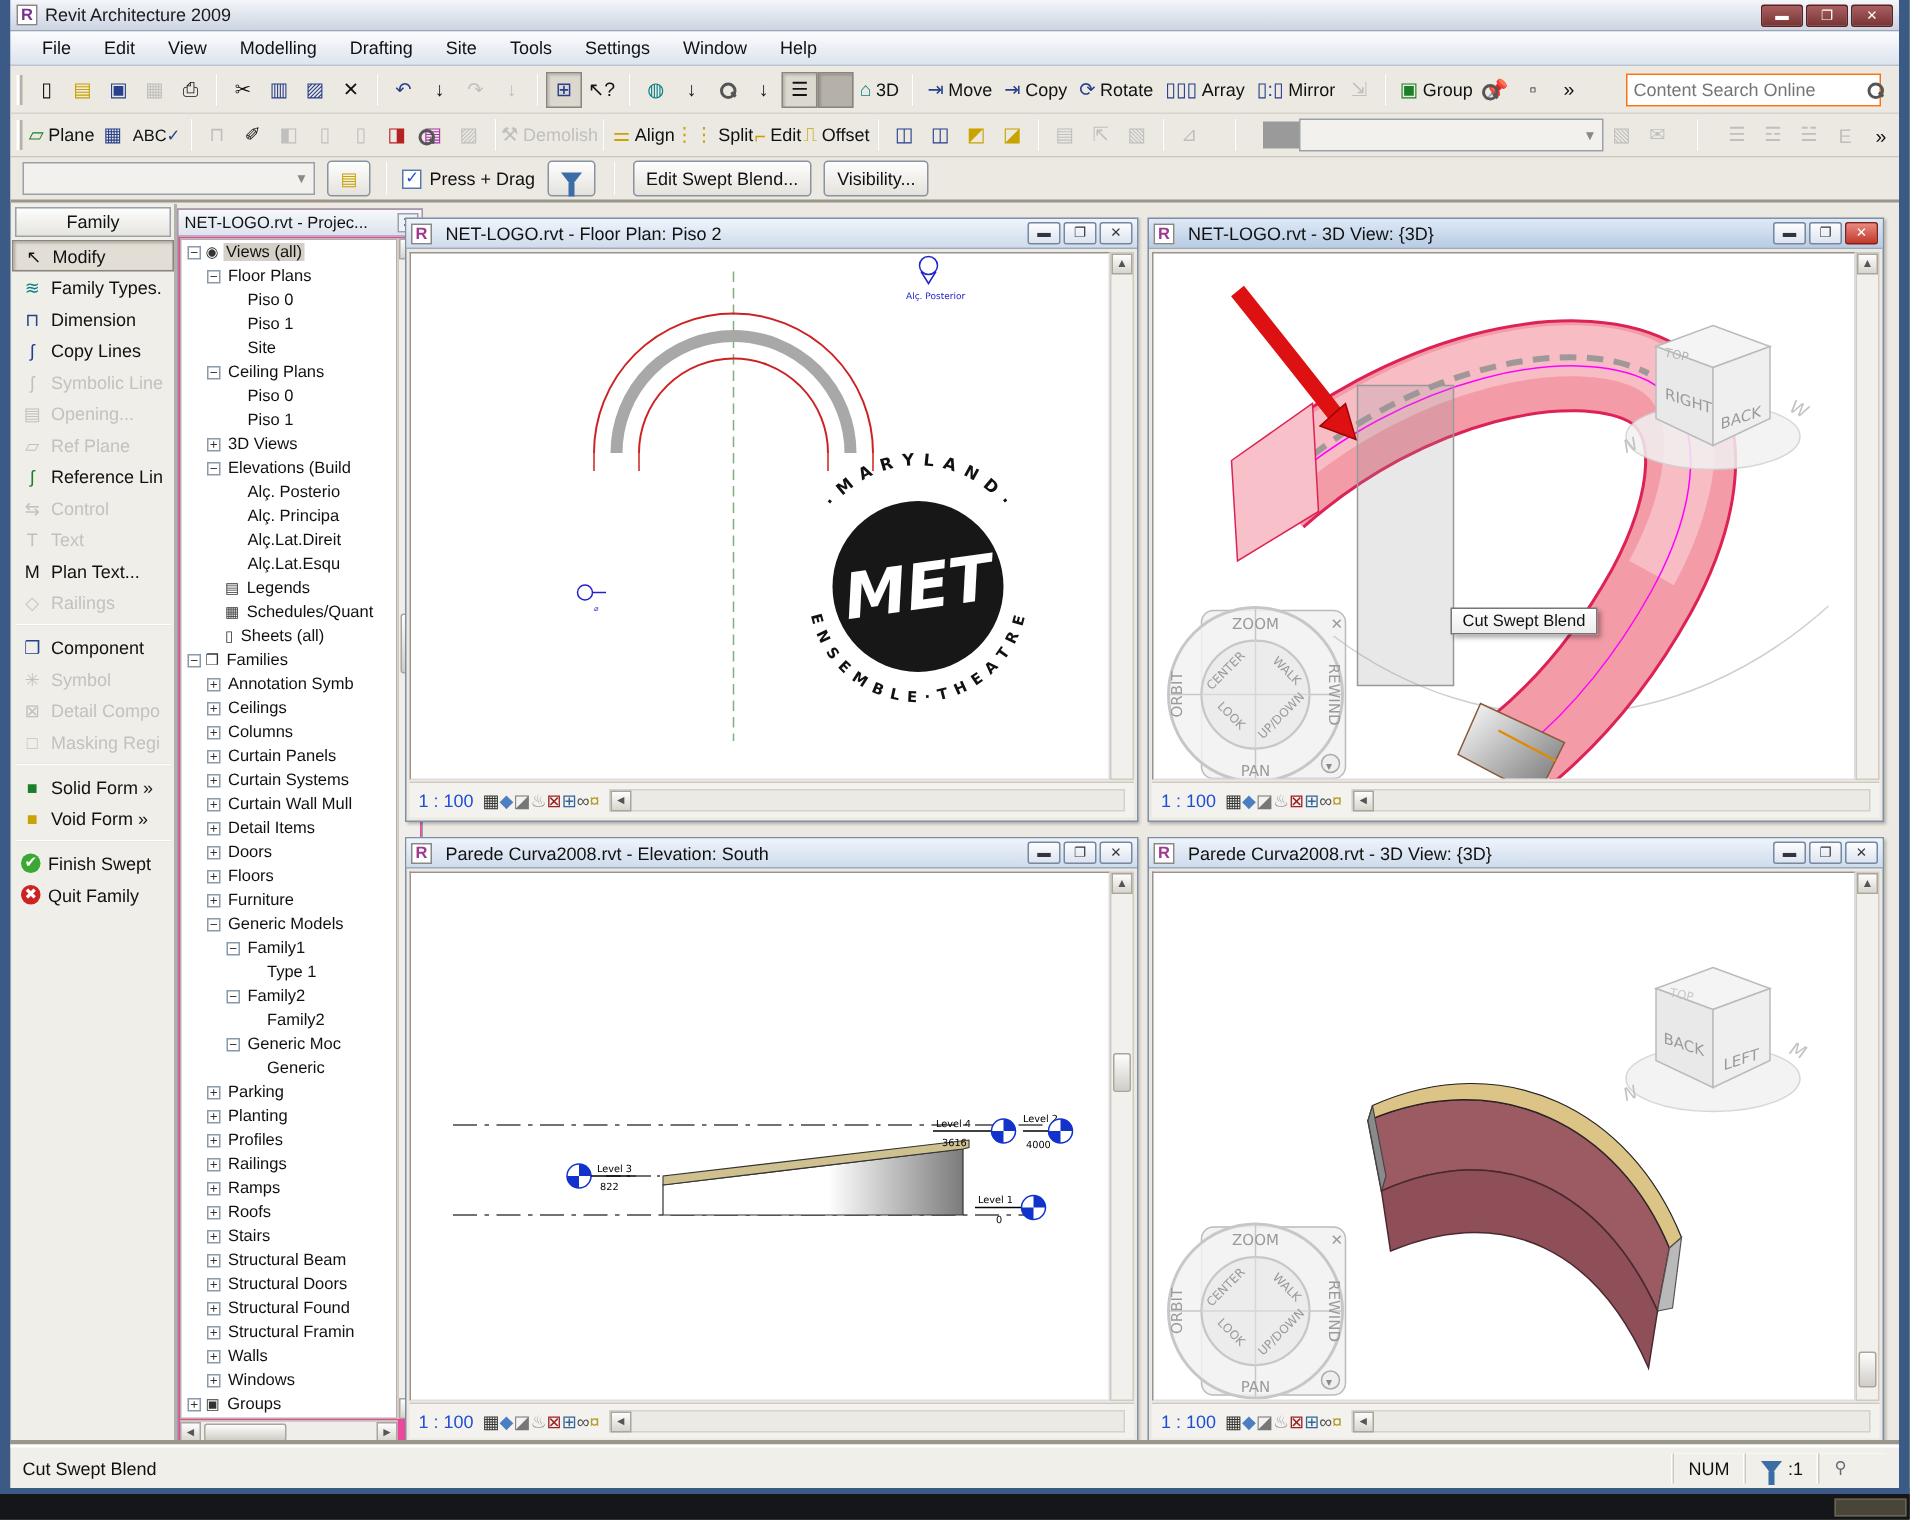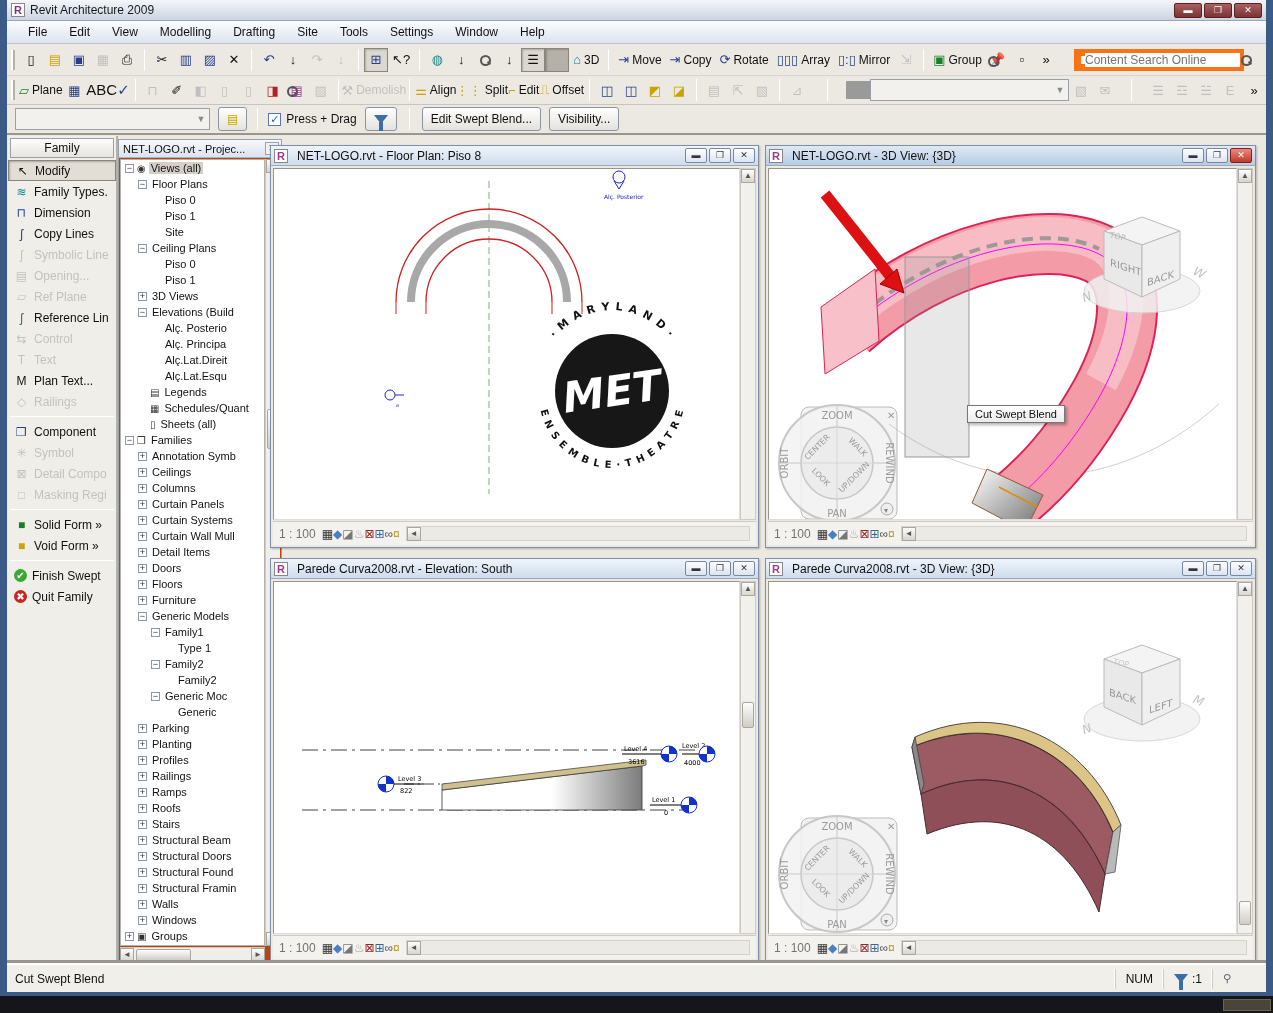--- a/index.html
+++ b/index.html
@@ -20,21 +20,21 @@
   .tbrow { display:flex; align-items:center; background:#ece9e2; }
   .tb1 { height:32px; border-bottom:1px solid #d8d4cb; }
   .tb2 { height:29px; border-bottom:1px solid #c9c5bb; }
   .grip { width:4px; height:20px; border-left:2px solid #fff; border-right:2px solid #b5b1a8; margin:0 4px; }
   .tsep { width:1px; height:22px; background:#b5b1a8; border-right:1px solid #fff; margin:0 5px; }
   .tbtn { min-width:24px; height:24px; display:flex; align-items:center; justify-content:center; gap:3px; padding:0 3px; border:1px solid transparent; font-size:13px; }
   .tbtn.pressed { border:1px solid #8a867d; background:#dcd8cf; box-shadow:inset 1px 1px 2px rgba(0,0,0,.2); }
   .tbtn .lbl { font-size:12px; }
   .dis { color:#aaa !important; filter:grayscale(1); opacity:.65; }
   .blue { color:#27408b; } .teal { color:#0b7f85; } .red { color:#b32121; } .yel { color:#c9a300; } .grn { color:#1b7f2a; } .mag { color:#aa33aa; }
-  .searchbox { display:flex; align-items:center; border:7px solid #f97316; background:#fff; height:22px; width:170px; margin-left:16px; padding:0 4px; }
+  .searchbox { display:flex; align-items:center; border:1px solid #f97316; background:#fff; height:22px; width:170px; margin-left:26px; padding:0 4px; }
   .searchbox input { border:none; outline:none; flex:1; font-size:12px; font-family:inherit; color:#888; }
   .mag { position:relative; width:12px; height:12px; }
   .mag::before { content:""; position:absolute; left:1px; top:1px; width:7px; height:7px; border:2px solid #555; border-radius:50%; }
   .mag::after { content:""; position:absolute; left:8px; top:8px; width:4px; height:2px; background:#555; transform:rotate(45deg); }
   
   .optbar { height:30px; display:flex; align-items:center; background:#ece9e2; border-bottom:2px solid #9a968c; padding-left:8px; }
   .combo { width:195px; height:22px; background:#f2f1ee; border:1px solid #9aa0a8; display:flex; align-items:center; }
   .combo .arr { margin-left:auto; width:16px; text-align:center; color:#888; font-size:9px; }
   .obtn { height:24px; border:1px solid #8a94a0; border-radius:3px; background:linear-gradient(#fefefe,#e4e2dc); padding:0 8px; display:flex; align-items:center; gap:4px; font-size:12px; }
   .chk { width:13px; height:13px; background:#fff; border:1px solid #5577aa; color:#2255cc; font-size:11px; line-height:11px; text-align:center; }
@@ -42,21 +42,21 @@
   .funnel::after { content:""; position:absolute; left:-2px; top:-2px; width:4px; height:9px; background:#3a6ea5; }
   
   .designbar { position:absolute; left:1px; top:136px; width:110px; bottom:29px; background:#f0eee9; border-right:2px solid #b5b1a8; }
   .dbheader { height:20px; border:1px solid #9aa0a8; background:linear-gradient(#fdfdfd,#e6e4de); text-align:center; line-height:18px; font-size:12px; margin:2px; }
   .dbitem { height:21px; display:flex; align-items:center; gap:5px; padding-left:6px; font-size:12px; white-space:nowrap; overflow:hidden; }
   .dbitem.sel { border:1px solid #8a867d; background:#e2ded5; box-shadow:inset 1px 1px 2px rgba(0,0,0,.25); }
   .dbitem .ic { width:15px; text-align:center; font-size:12px; flex:0 0 15px; }
   .dbsep { height:1px; background:#b5b1a8; border-bottom:1px solid #fff; margin:4px 2px; }
   .roundic { width:13px; height:13px; border-radius:50%; color:#fff; font-size:10px; line-height:13px; text-align:center; flex:0 0 13px; }
   
-  .browser { position:absolute; left:111px; top:139px; width:164px; bottom:29px; background:#c2410c; border:1px solid #9aa0a8; }
+  .browser { position:absolute; left:111px; top:139px; width:164px; bottom:29px; background:#ec4899; border:1px solid #9aa0a8; }
   .brtitle { height:18px; background:linear-gradient(#f6f8fb,#dce3ee); border-bottom:1px solid #aab4c2; display:flex; align-items:center; padding:0 2px 0 4px; font-size:11px; white-space:nowrap; overflow:hidden; }
   .brclose { margin-left:auto; width:14px; height:13px; border:1px solid #98a2b0; background:#eef1f6; font-size:9px; line-height:11px; text-align:center; }
   .tree { position:absolute; left:1px; top:19px; right:16px; bottom:16px; background:#fff; border:1px solid #b5b1a8; overflow:hidden; }
   .trow { height:16px; display:flex; align-items:center; white-space:nowrap; font-size:11px; }
   .trow .exp { width:9px; height:9px; border:1px solid #8899aa; background:#fff; font-size:9px; line-height:7px; text-align:center; margin-right:3px; flex:0 0 9px; color:#333; }
   .trow .noexp { width:12px; flex:0 0 12px; }
   .trow .ticon { margin-right:3px; font-size:10px; color:#333; }
   .trow .tlabel { padding:0 2px; }
   .trow.sel .tlabel { background:#d4d0c8; }
   .vscr { position:absolute; top:19px; right:1px; width:15px; bottom:16px; background:#f0eeea; border-left:1px solid #cfcbc2; }
@@ -66,21 +66,21 @@
   
   .cw { position:absolute; background:#ece9e2; border:1px solid #7f8fa5; box-shadow:1px 1px 2px rgba(0,0,0,.25); }
   .cw .ctb { height:20px; display:flex; align-items:center; gap:4px; padding:0 3px; background:linear-gradient(#eef4fb,#cfdcec); border-bottom:1px solid #9aaabf; font-size:12px; white-space:nowrap; overflow:hidden; }
   .cw.active .ctb { background:linear-gradient(#dfe9f6,#b8cce4); }
   .cbtns { margin-left:auto; display:flex; gap:2px; }
   .cbtn { width:22px; height:15px; border:1px solid #7788a0; border-radius:2px; background:linear-gradient(#fcfdfe,#dde4ef); font-size:9px; line-height:13px; text-align:center; color:#334; }
   .cbtn.close-red { background:linear-gradient(#e98a7e,#c0392b); color:#fff; border-color:#8c1d12; }
   .canvas { position:absolute; left:2px; top:22px; right:18px; bottom:27px; background:#fff; border:1px solid #98948b; border-right-color:#ddd; border-bottom-color:#ddd; overflow:hidden; }
   .cvscroll { position:absolute; top:22px; right:2px; width:16px; bottom:27px; background:#f2f0ec; border:1px solid #cfcbc2; }
   .viewbar { position:absolute; left:2px; right:2px; bottom:2px; height:24px; background:#f4f2ee; border-top:1px solid #cfcbc2; display:flex; align-items:center; gap:6px; padding:0 6px; }
-  .scale { font-size:12px; color:#737373; }
+  .scale { font-size:12px; color:#1d4ed8; }
   .vicon { font-size:12px; width:17px; text-align:center; }
   .htrack { flex:1; height:15px; background:#eceae5; border:1px solid #d5d2ca; display:flex; align-items:center; }
   .tooltip { position:absolute; background:linear-gradient(#ffffff,#ececec); border:1px solid #777; box-shadow:2px 2px 3px rgba(0,0,0,.3); font-size:11px; padding:2px 7px; white-space:nowrap; }
   .wheelwrap { position:absolute; }
   
   .statusbar { position:absolute; left:0; right:0; bottom:0; height:29px; background:#f1efe9; border-top:2px solid #fff; box-shadow:0 -3px 0 #9a968c; display:flex; align-items:center; padding:0 8px; }
   .sseg { border-left:1px solid #cfcbc2; box-shadow:-1px 0 0 #fff; height:20px; display:flex; align-items:center; padding:0 10px; gap:4px; }
   .desktop { position:absolute; left:0; right:0; bottom:0; height:17px; background:#15161a; }
   .desktop .frag { position:absolute; right:2px; top:3px; width:48px; height:12px; background:#494538; border:1px solid #6b6452; }
   svg text { font-family:"DejaVu Sans",sans-serif; }
@@ -183,21 +183,21 @@
   </div>
 
   <div class="tbrow tb2">
     <span class="grip"></span>
     <span class="tbtn">
         <span class="grn">▱</span>
         <span class="lbl">Plane</span>
       </span>
     <span class="tbtn blue">▦</span>
     <span class="tbtn">
-        <span style="font-size:15px">ABC<span class="blue">✓</span></span>
+        <span style="font-size:11px">ABC<span class="blue">✓</span></span>
       </span>
     <span class="tsep"></span>
     <span class="tbtn dis">⊓</span>
     <span class="tbtn">✐</span>
     <span class="tbtn dis">◧</span>
     <span class="tbtn dis">▯</span>
     <span class="tbtn dis">▯</span>
     <span class="tbtn red">◨</span>
     <span class="tbtn mag" style="width:auto">▤</span>
     <span class="tbtn dis">▨</span>
@@ -626,21 +626,21 @@
     <div class="hscr">
       <div class="scrbtn">◄</div>
       <div class="thumb" style="width:55px;height:12px;margin-left:2px"></div>
       <div class="scrbtn" style="margin-left:auto">►</div>
     </div>
   </div>
 
   <div class="cw" style="left:263px;top:145px;width:489px;height:403px">
     <div class="ctb">
       <span class="rvicon" style="color:#a0388e">R</span>
-      <span>NET-LOGO.rvt - Floor Plan: Piso 8</span>
+      <span>NET-LOGO.rvt - Floor Plan: Piso 2</span>
       <span class="cbtns">
         <span class="cbtn">▬</span>
         <span class="cbtn">❐</span>
         <span class="cbtn">✕</span>
       </span>
     </div>
     <div class="canvas">
       <svg width="468" height="352" viewBox="0 0 468 352">
 
         <line x1="215" y1="12" x2="215" y2="325" stroke="#7fae7f" stroke-width="1" stroke-dasharray="7,4"></line>

